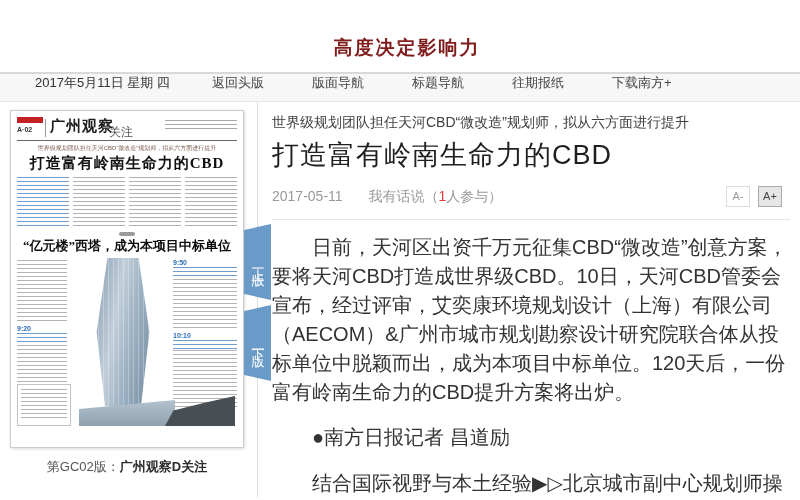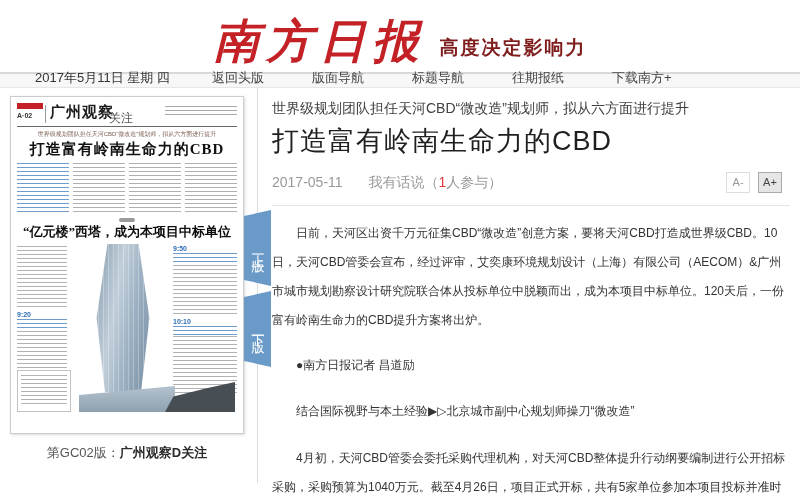--- a/index.html
+++ b/index.html
@@ -7,22 +7,22 @@
   body { width:800px; height:500px; font-family:"Liberation Sans","DejaVu Sans",sans-serif; overflow:hidden; }
   .page { position:relative; width:800px; height:500px; background:#fff; }
 
   
   .site-header { height:72px; display:flex; align-items:flex-end; justify-content:center; padding-bottom:8px; }
   .logo { font-family:"DejaVu Serif","Liberation Serif",serif; font-style:italic; font-weight:bold;
           font-size:46px; line-height:1; color:#c32126; letter-spacing:7px; }
   .tagline { font-size:19px; font-weight:bold; color:#7f1d1d; margin-left:14px; margin-bottom:3px; letter-spacing:2px; }
 
   
-  .topnav { height:16px; background:#f7f7f7; border-top:2px solid #d9d9d9; border-bottom:1px solid #e6e6e6;
-            display:flex; align-items:flex-end; font-size:13px; color:#444; padding-left:35px; }
+  .topnav { height:30px; background:#f7f7f7; border-top:2px solid #d9d9d9; border-bottom:1px solid #e6e6e6;
+            display:flex; align-items:flex-start; font-size:13px; color:#444; padding-left:35px; }
   .topnav .nav-date { color:#333; margin-right:42px; }
   .topnav a { color:#444; text-decoration:none; margin-right:48px; cursor:pointer; }
 
   
   .content { position:relative; height:395px; }
   .v-divider { position:absolute; left:257px; top:0; bottom:0; width:1px; background:#ddd; }
 
   
   .left-col { position:absolute; left:0; top:0; width:257px; }
   .thumb { position:relative; width:234px; margin:8px 12px 0 10px; height:338px; background:#fff;
@@ -79,32 +79,31 @@
   .meta { position:relative; margin-top:15px; height:22px; font-size:14px; color:#999; }
   .meta .cdate { margin-right:22px; }
   .talk { cursor:pointer; }
   .talk .cnt { color:#e4393c; }
   .font-ctrl { position:absolute; right:8px; top:-2px; }
   .fbtn { display:inline-block; width:24px; height:21px; font-size:11px; line-height:19px; text-align:center;
           cursor:pointer; vertical-align:top; }
   .fbtn.minus { border:1px solid #ddd; background:#fff; color:#999; }
   .fbtn.plus { border:1px solid #aaa; background:#e6e6e6; color:#444; margin-left:4px; }
   .meta-rule { border:none; border-top:1px solid #e5e5e5; margin-top:9px; }
-  .body-p { font-size:12px; line-height:29px; color:#333; text-indent:2em; margin-top:13px; }
+  .body-p { font-size:20px; line-height:29px; color:#333; text-indent:2em; margin-top:13px; }
   .body-p.author { margin-top:16px; }
   .body-p.subhead { margin-top:17px; }
   .body-p.last { margin-top:18px; }
 </style>
 </head>
 <body>
 
 <div class="page">
 
   <div class="site-header">
-    <span class="logo">南方日报</span>
     <span class="tagline">高度决定影响力</span>
   </div>
 
   <div class="topnav">
     <span class="nav-date">2017年5月11日 星期 四</span>
     <a>返回头版</a>
     <a>版面导航</a>
     <a>标题导航</a>
     <a>往期报纸</a>
     <a>下载南方+</a>

